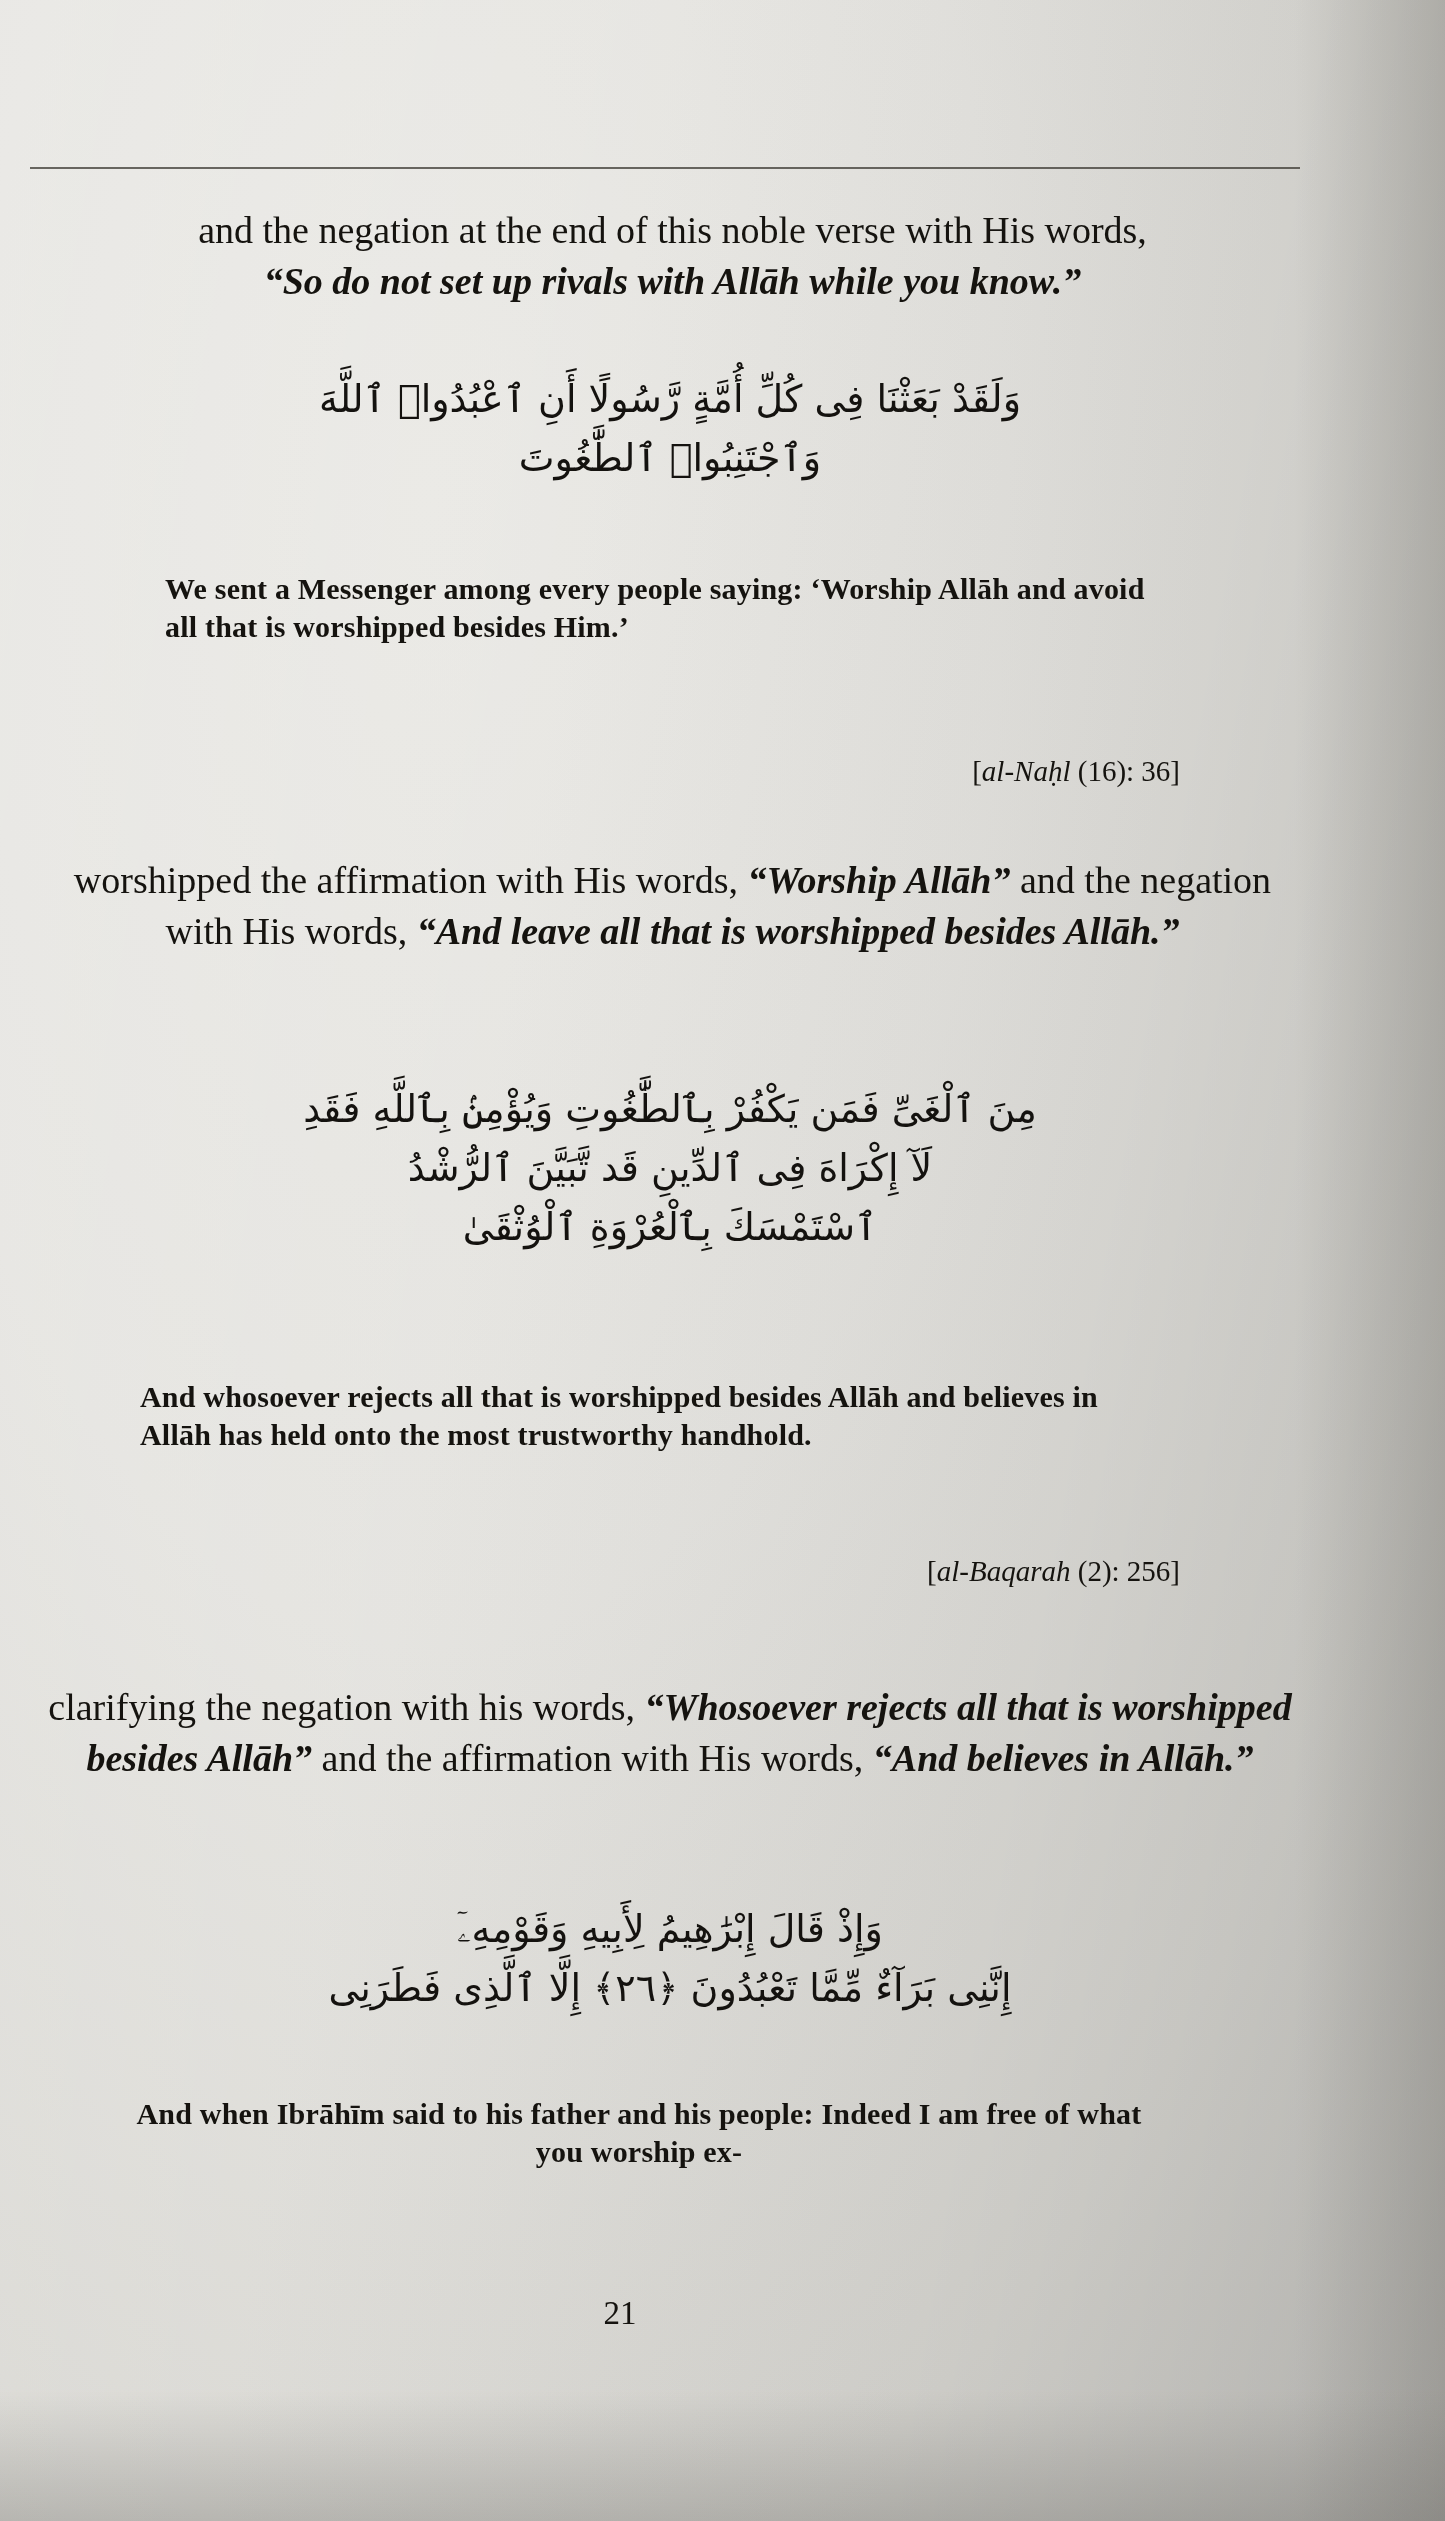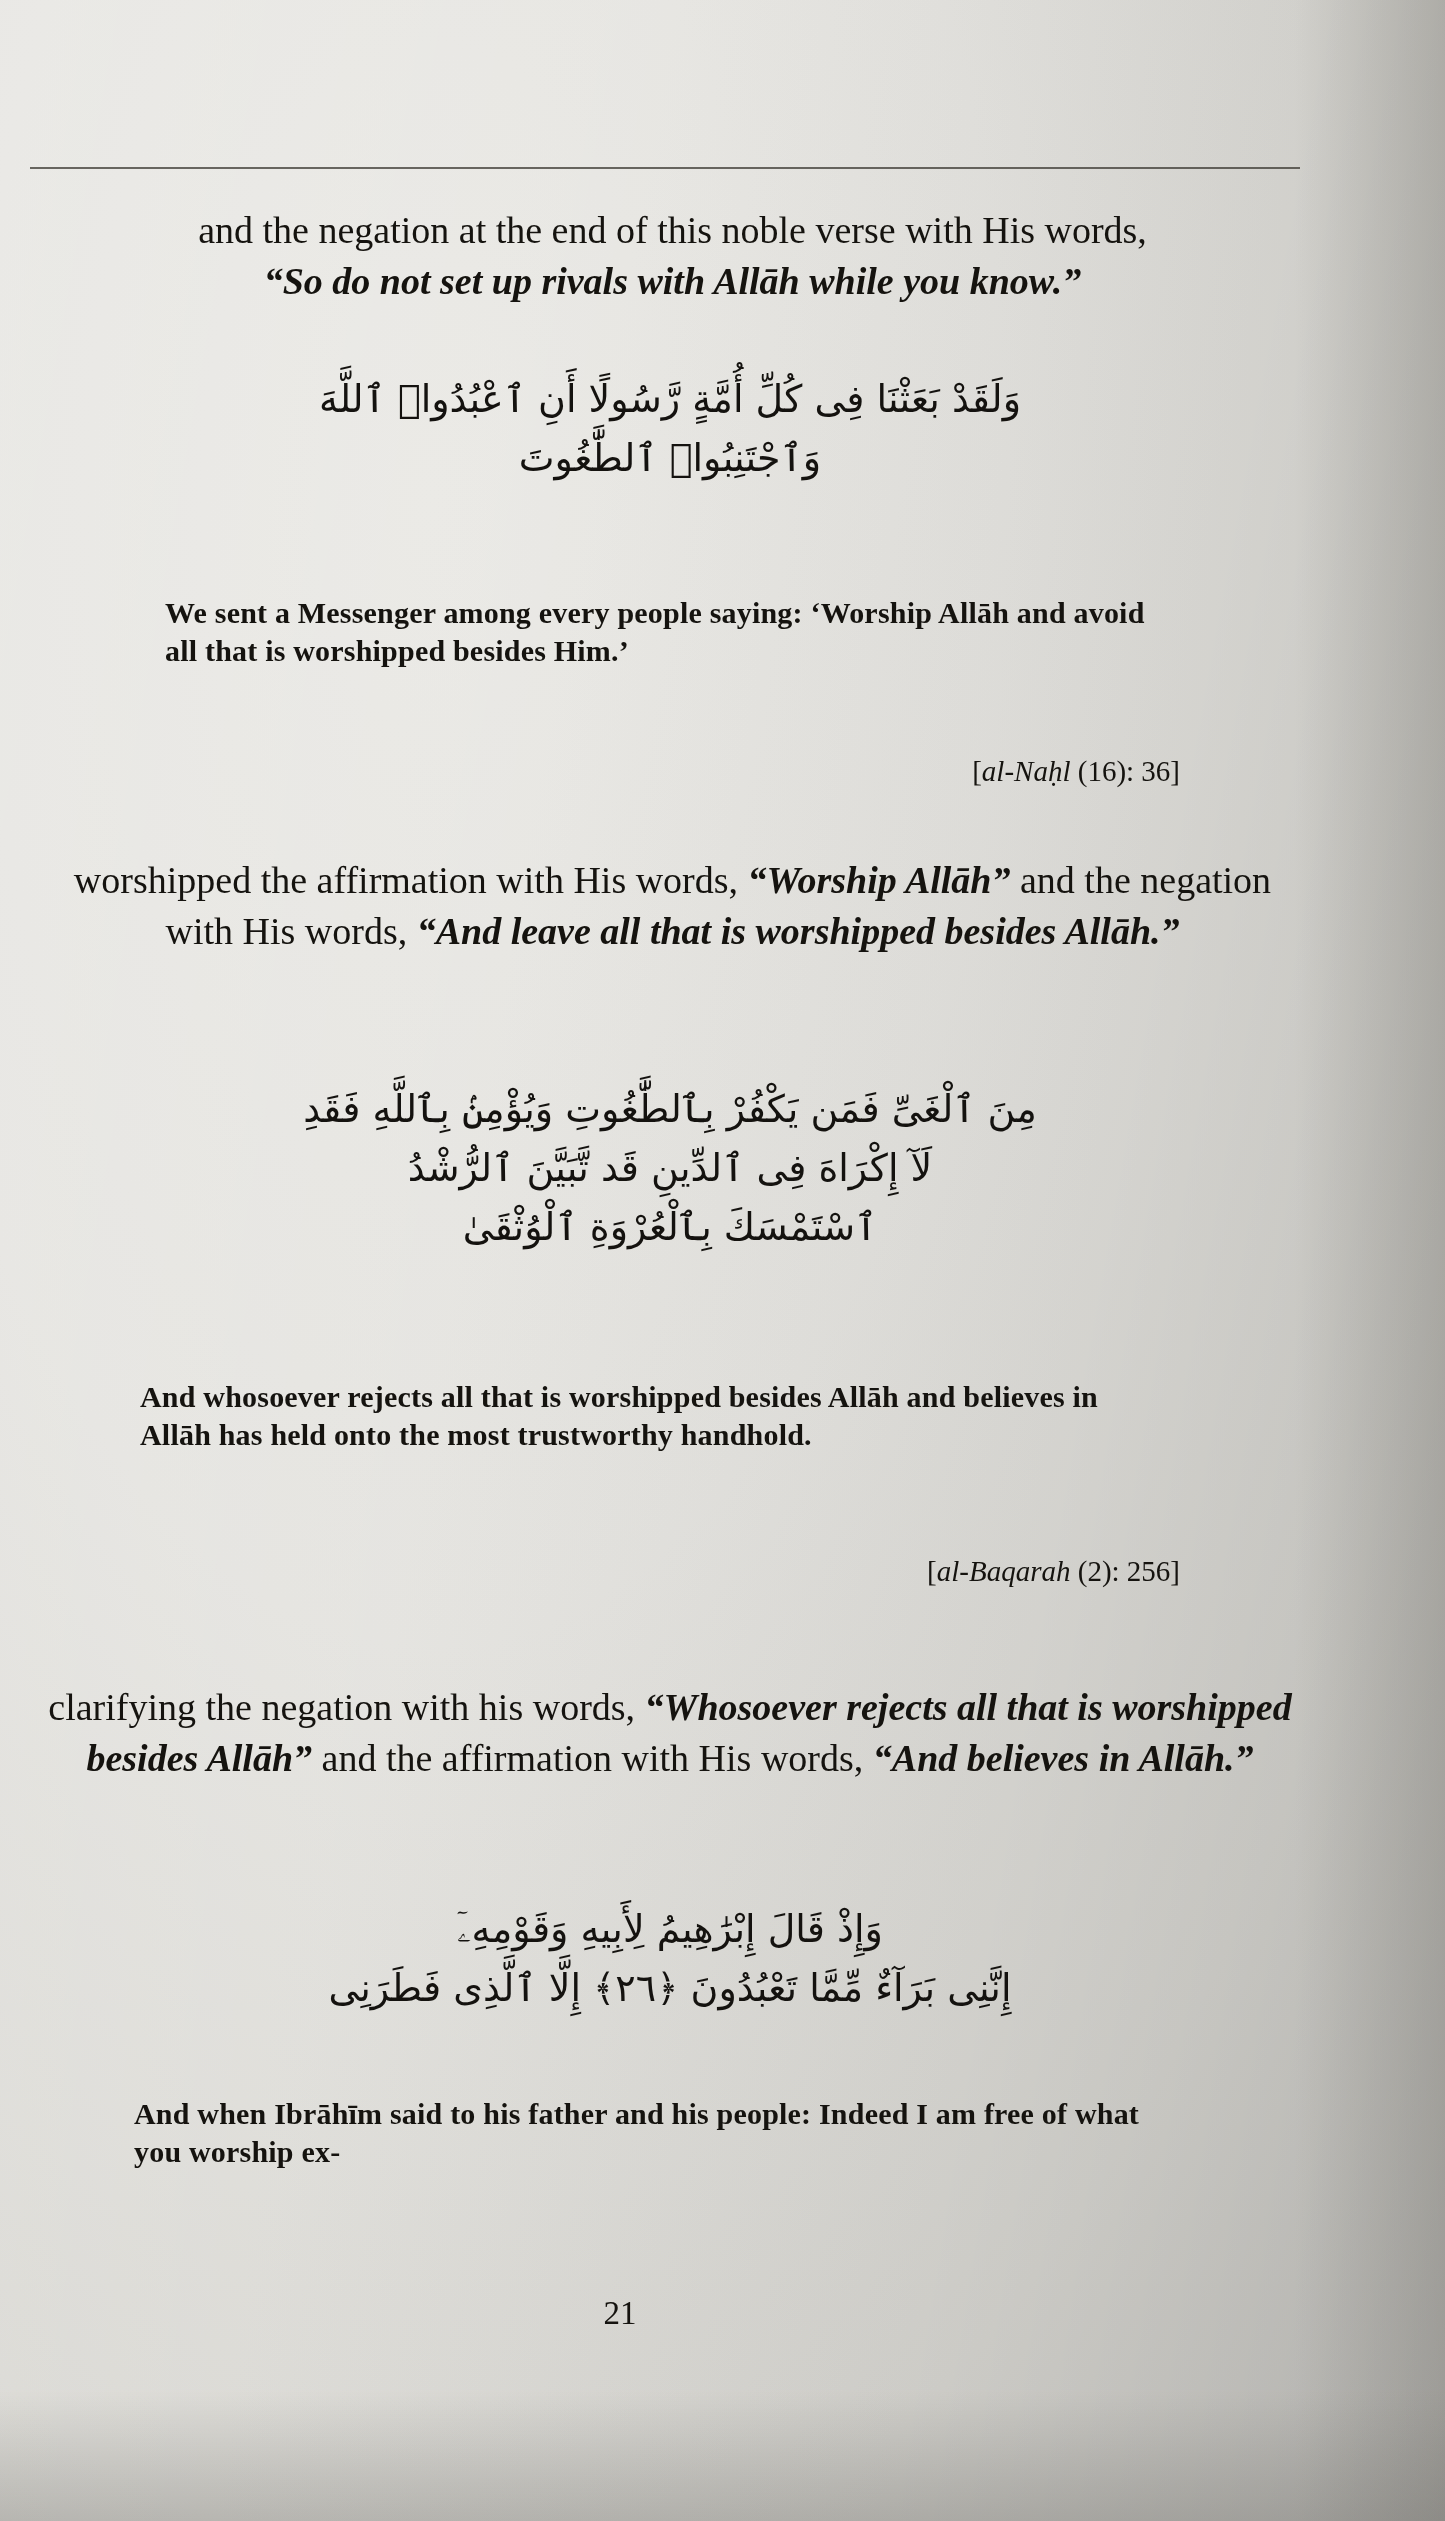--- a/index.html
+++ b/index.html
@@ -136,21 +136,21 @@
     <div class="body-block" style="top: 205px;">
       <span>and the negation at the end of this noble verse with His words,</span><br>
       <span class="bold-italic">“So do not set up rivals with Allāh while you know.”</span>
     </div>
 
     <div class="ayah" style="top: 370px;">
       <div>وَلَقَدْ بَعَثْنَا فِى كُلِّ أُمَّةٍ رَّسُولًا أَنِ ٱعْبُدُوا۟ ٱللَّهَ</div>
       <div>وَٱجْتَنِبُوا۟ ٱلطَّٰغُوتَ</div>
     </div>
 
-    <div class="translation" style="top: 594px; left: 165px; width: 1000px;">We sent a Messenger among every people saying: ‘Worship Allāh and avoid all that is worshipped besides Him.’</div>
+    <div class="translation" style="top: 570px; left: 165px; width: 1000px;">We sent a Messenger among every people saying: ‘Worship Allāh and avoid all that is worshipped besides Him.’</div>
 
     <div class="ref" style="top: 755px;">[<i>al-Naḥl</i><span> (16): 36]</span></div>
 
     <div class="body-block" style="top: 855px;">
       <span>worshipped the affirmation with His words, </span><span class="bold-italic">“Worship Allāh”</span><span> and the negation with His words, </span><span class="bold-italic">“And leave all that is worshipped besides Allāh.”</span>
     </div>
 
     <div class="ayah" style="top: 1080px;">
       <div>مِنَ ٱلْغَىِّ فَمَن يَكْفُرْ بِٱلطَّٰغُوتِ وَيُؤْمِنۢ بِٱللَّهِ فَقَدِ</div>
       <div>لَآ إِكْرَاهَ فِى ٱلدِّينِ قَد تَّبَيَّنَ ٱلرُّشْدُ</div>
@@ -163,20 +163,20 @@
 
     <div class="body-block" style="top: 1682px; left: 30px; width: 1280px;">
       <span>clarifying the negation with his words, </span><span class="bold-italic">“Whosoever rejects all that is worshipped besides Allāh”</span><span> and the affirmation with His words, </span><span class="bold-italic">“And believes in Allāh.”</span>
     </div>
 
     <div class="ayah" style="top: 1900px;">
       <div>وَإِذْ قَالَ إِبْرَٰهِيمُ لِأَبِيهِ وَقَوْمِهِۦٓ</div>
       <div>إِنَّنِى بَرَآءٌ مِّمَّا تَعْبُدُونَ ﴿٢٦﴾ إِلَّا ٱلَّذِى فَطَرَنِى</div>
     </div>
 
-    <div class="translation" style="top: 2095px; left: 134px; width: 1028px;">And when Ibrāhīm said to his father and his people: Indeed I am free of what you worship ex-</div>
+    <div class="translation" style="top: 2095px; left: 125px; width: 1028px; text-align: center;">And when Ibrāhīm said to his father and his people: Indeed I am free of what you worship ex-</div>
 
     <div class="folio">21</div>
   </div>
 
   <div class="edge-shadow-right"></div>
   <div class="edge-shadow-bottom"></div>
 </div>
 
 </body></html>

